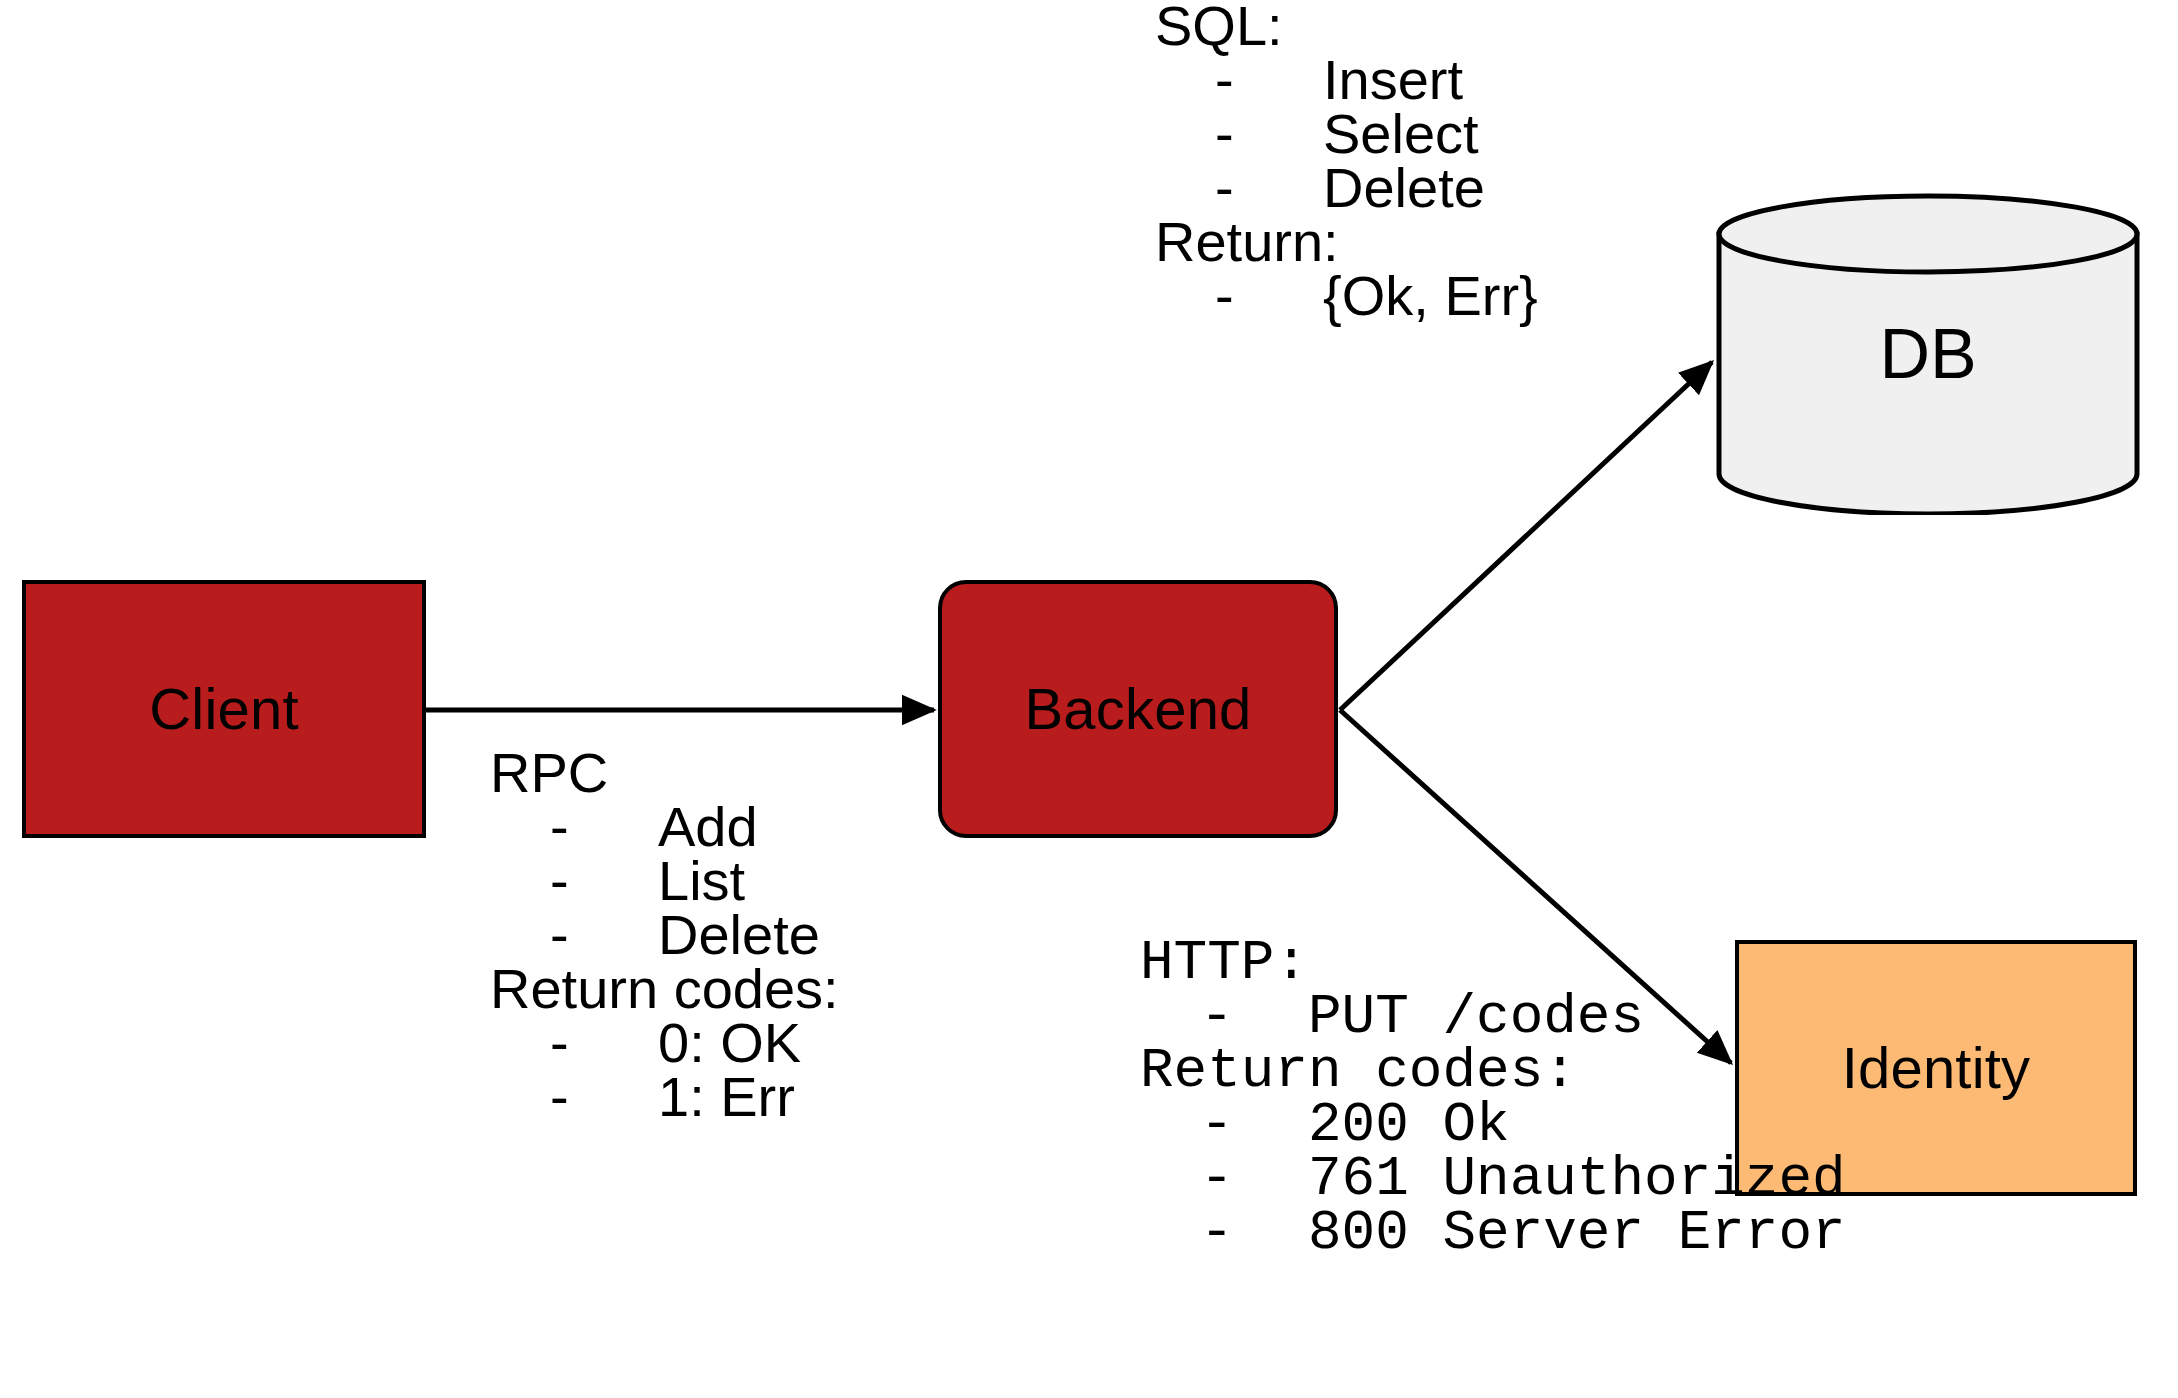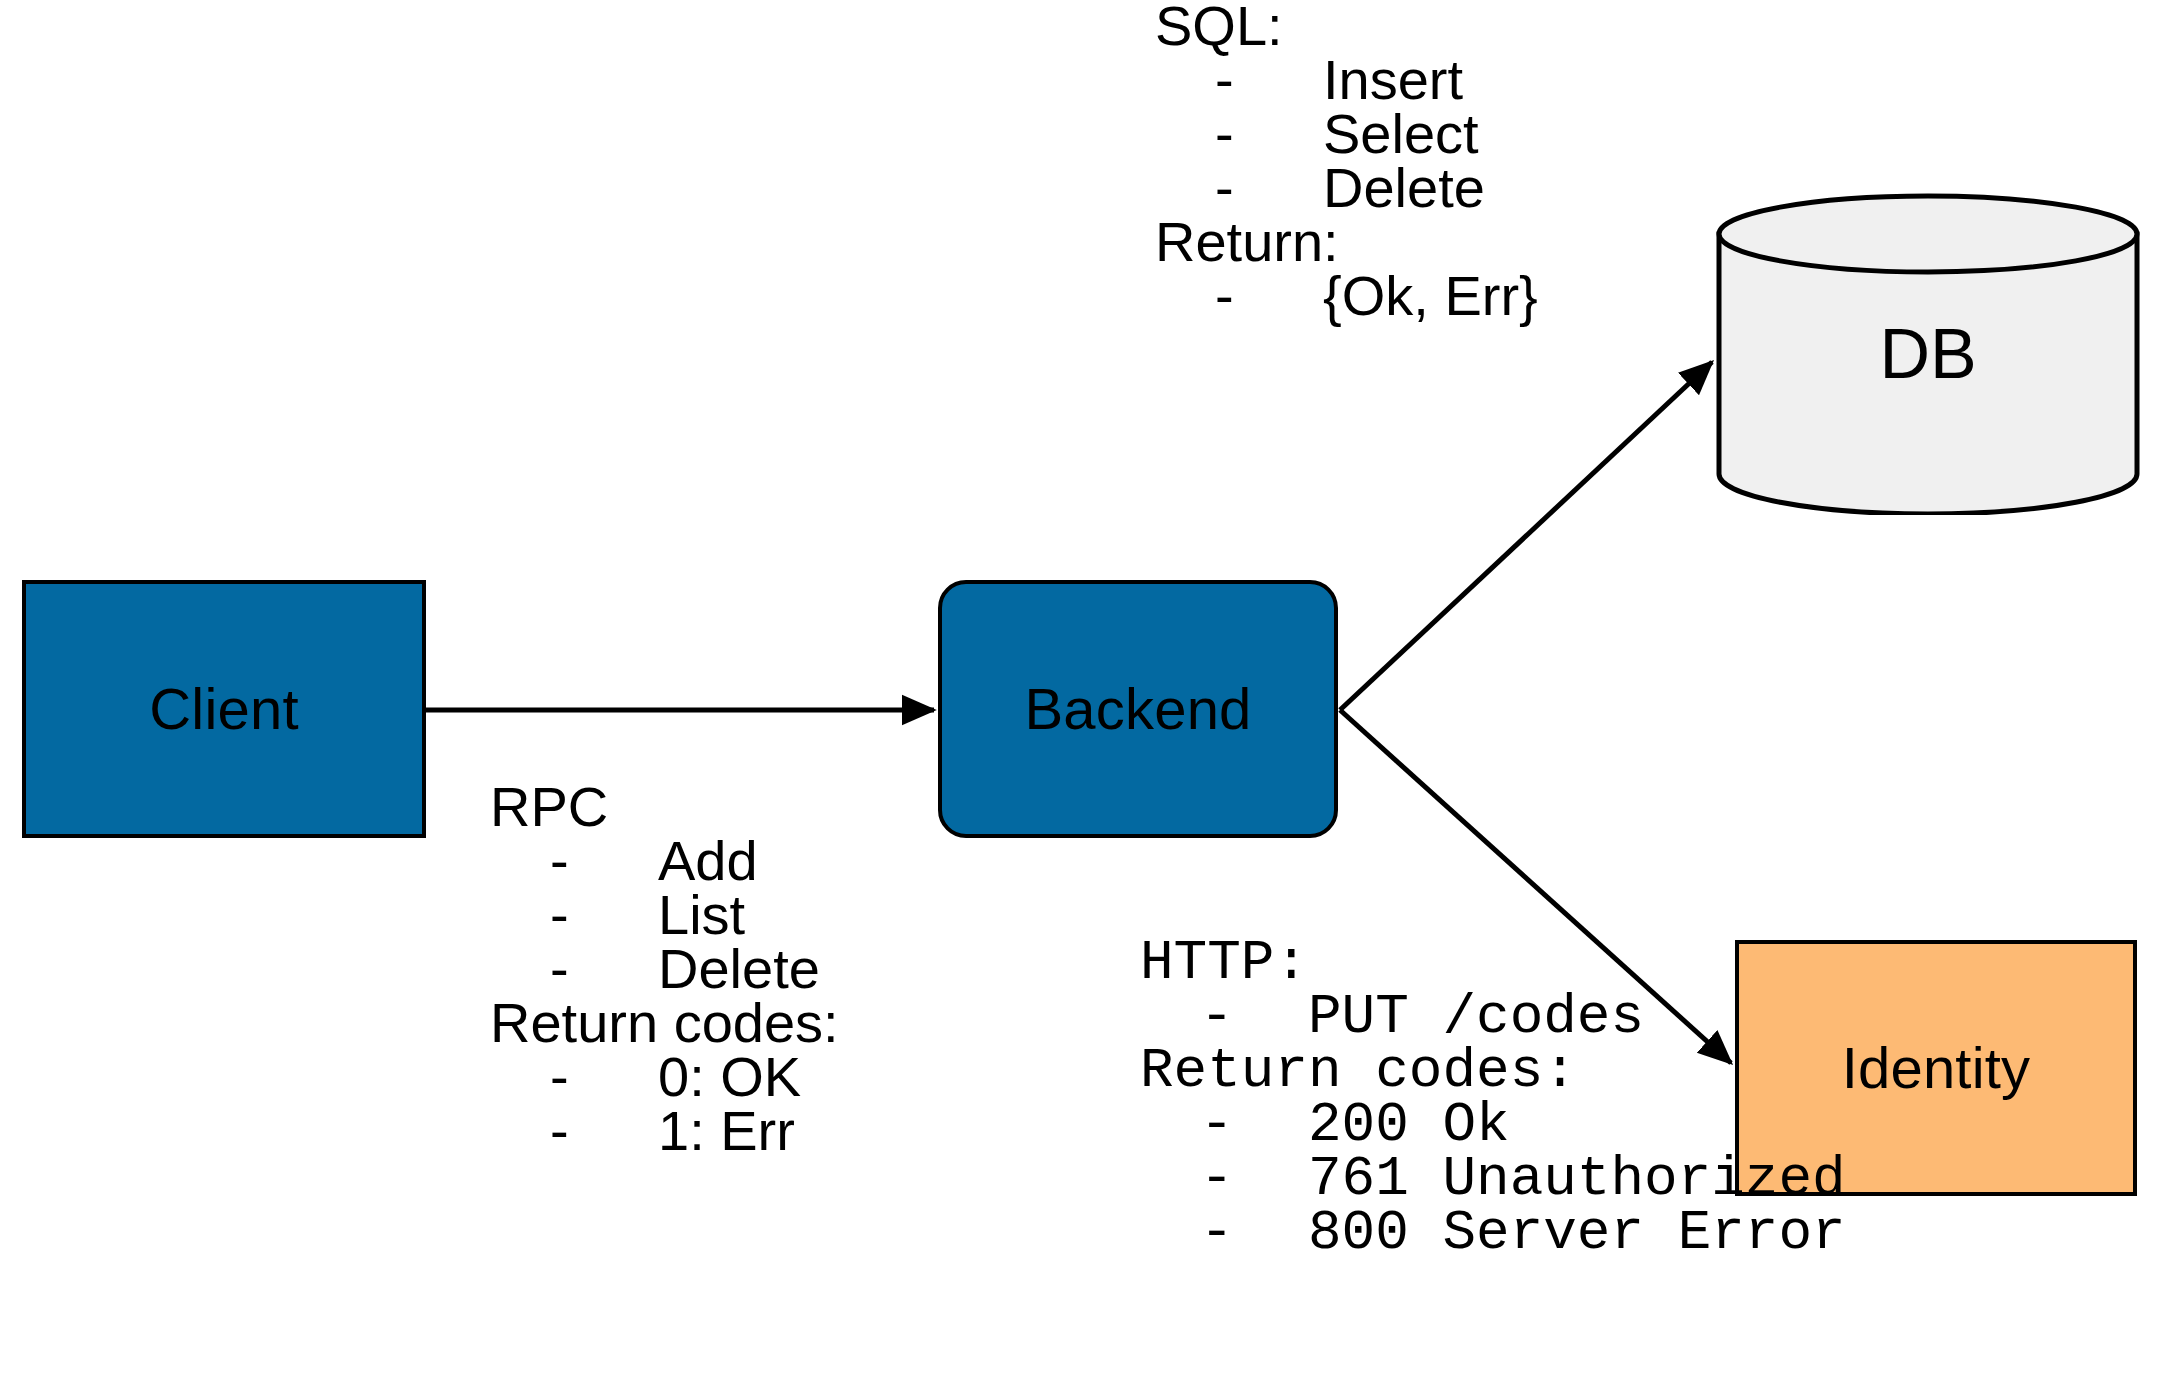--- a/index.html
+++ b/index.html
@@ -25,21 +25,21 @@
     box-sizing: border-box;
     border: 4px solid #000000;
     display: flex;
     align-items: center;
     justify-content: center;
     text-align: center;
     font-size: 58px;
     line-height: 1.12;
     letter-spacing: 0.2px;
   }
-  .node.yellow { background: #0369a1; }
+  .node.yellow { background: #b91c1c; }
   .node.gray   { background: #fdba74; }
 
   #client-node  { left: 22px;   top: 580px; width: 404px; height: 258px; }
   #backend-node { left: 938px;  top: 580px; width: 400px; height: 258px; border-radius: 28px; }
   #idp-node     { left: 1735px; top: 940px; width: 402px; height: 256px; }
 
   
   #db-node {
     position: absolute;
     left: 1716px;
@@ -90,21 +90,21 @@
   .annot .row .dash {
     position: absolute;
     left: 60px;
   }
   .annot .row .txt {
     position: absolute;
     left: 168px;
   }
 
   #annot-sql  { left: 1155px; top: -2px;   }
-  #annot-rpc  { left: 490px;  top: 745px; margin-top: 34px;  }
+  #annot-rpc  { left: 490px;  top: 745px;  }
   #annot-http { left: 1140px; top: 935px; font-family: Liberation Mono, monospace;  }
 </style>
 </head>
 <body>
 
 <div id="canvas">
 
   <svg id="edges" viewBox="0 0 2178 1398" width="2178" height="1398">
     <defs>
       <marker id="arrow" viewBox="0 0 10 10" refX="9.2" refY="5" markerWidth="7" markerHeight="7" orient="auto-start-reverse">

